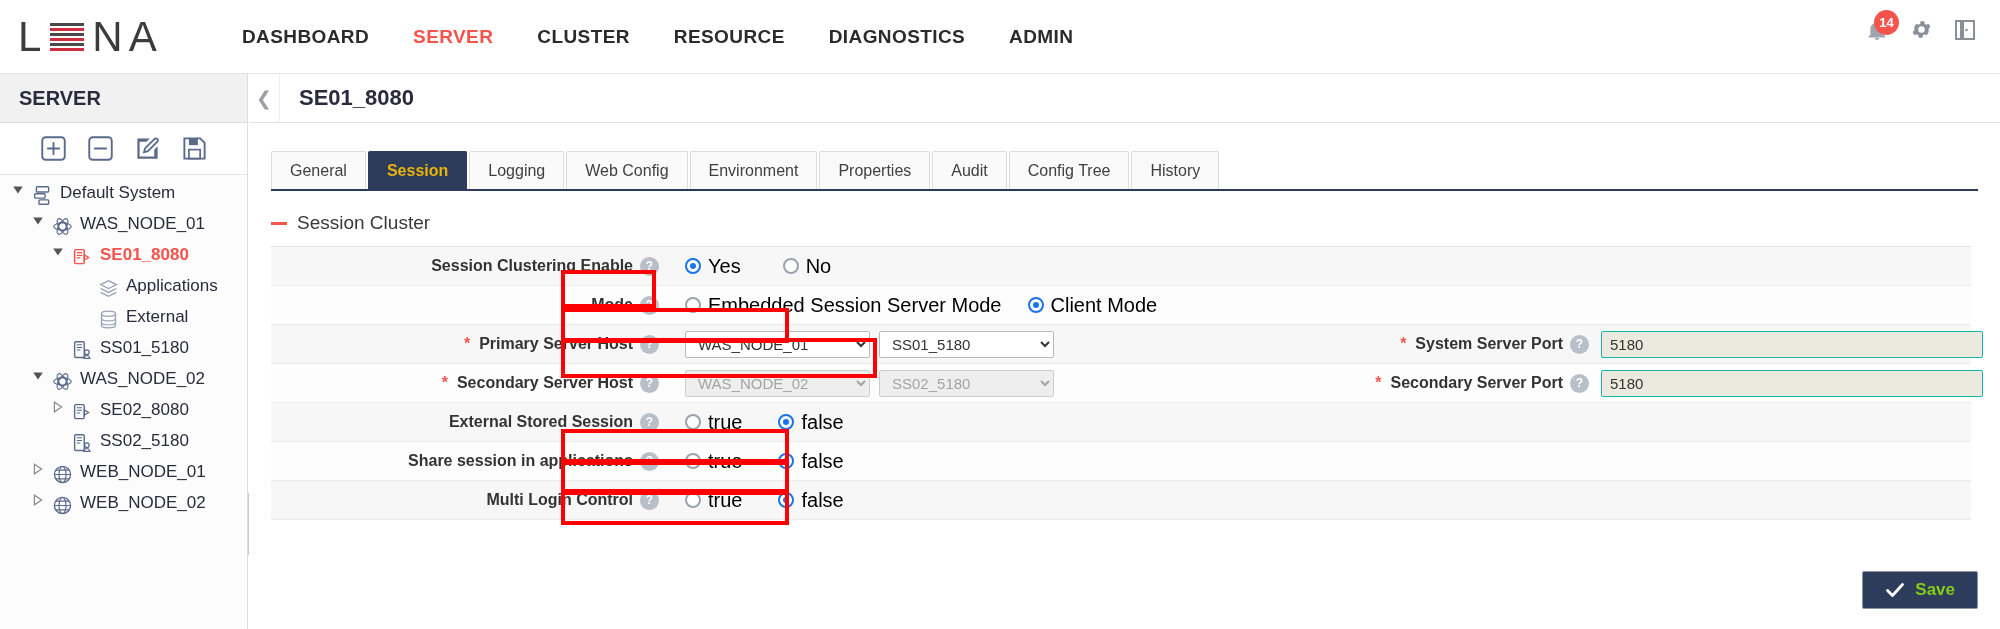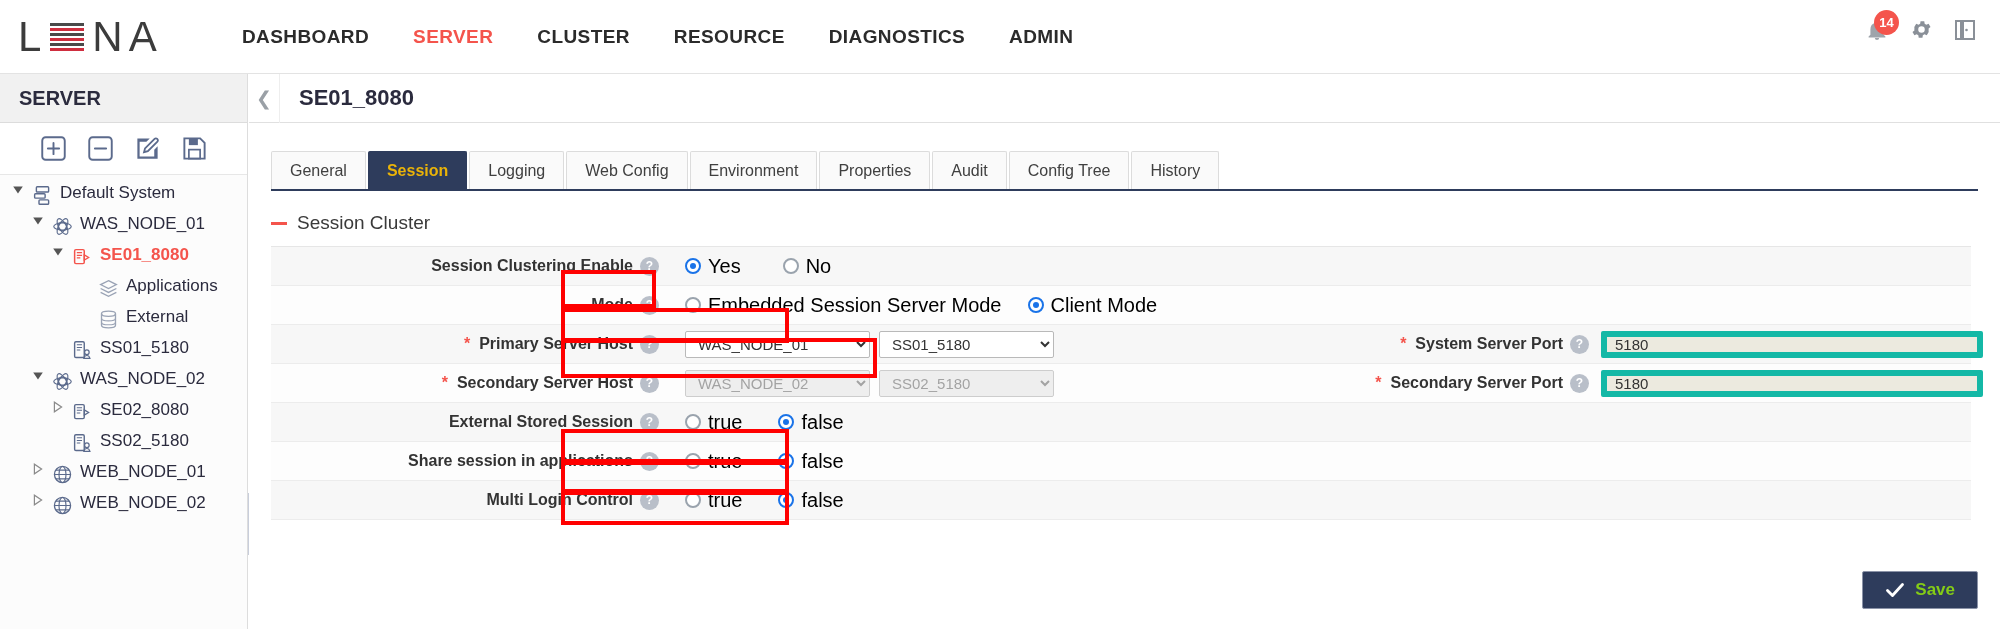--- a/index.html
+++ b/index.html
@@ -133,21 +133,21 @@
   select.sel {
     height:27px; font-size:15px; color:#333; font-family:"Liberation Sans", sans-serif;
     border:1px solid #b9b9b9; background:#fff; padding:0 4px 0 8px; border-radius:2px;
   }
   select.sel[disabled] { background:#e9e9e9; color:#7d7d7d; }
   .sel-primary-node { width:185px; }
   .sel-primary-srv { width:175px; margin-left:9px; }
 
   input.txt {
     height:27px; font-size:15px; color:#333; font-family:"Liberation Sans", sans-serif;
-    border:6px solid #14b8a6; background:#eceadf; padding:0 8px; border-radius:2px;
+    border:1px solid #14b8a6; background:#eceadf; padding:0 8px; border-radius:2px;
     width:380px;
   }
 
   .lbl2 {
     width:240px; flex:0 0 240px; display:flex; align-items:center; justify-content:flex-end;
     gap:7px; padding-right:12px; font-size:16px; font-weight:bold; color:#333;
   }
   .port-cell { display:flex; align-items:center; flex:1; }
   .port-cell input.txt { width:382px; }
 

